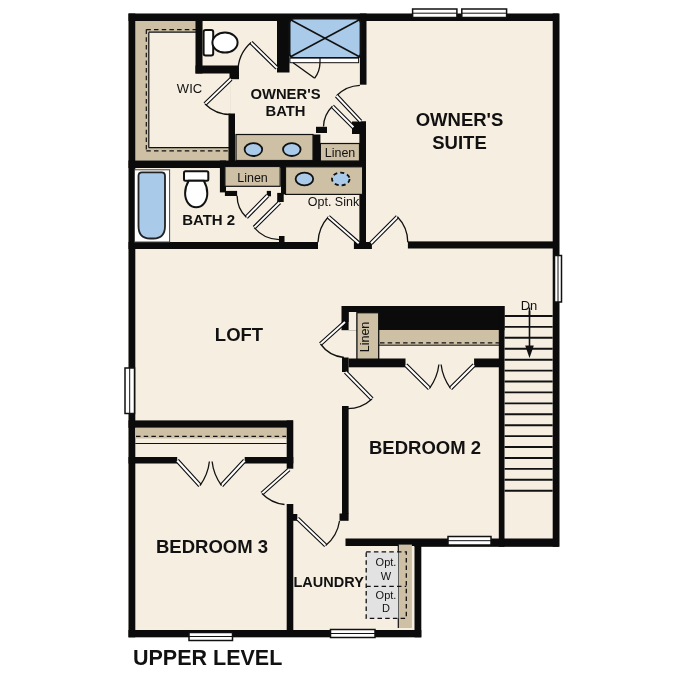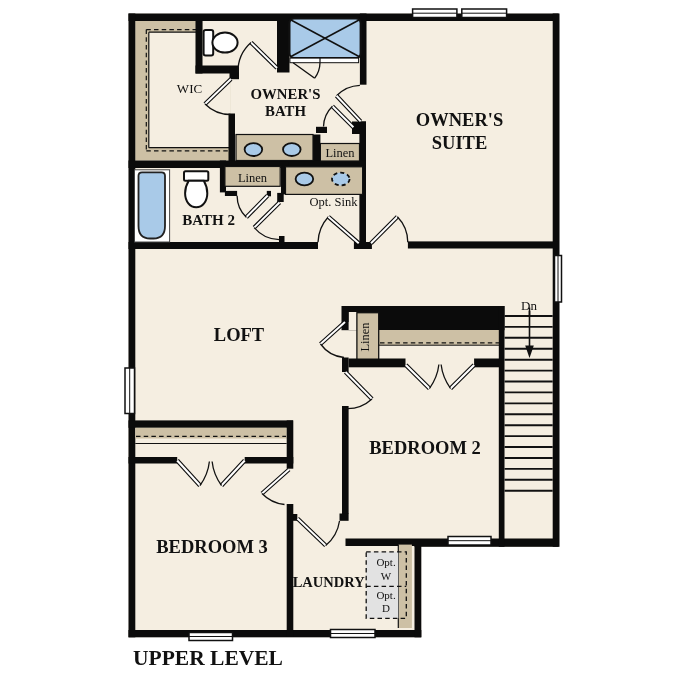--- a/index.html
+++ b/index.html
@@ -1,16 +1,16 @@
 <!DOCTYPE html>
 <html><head>
 <meta charset="utf-8">
 <style>
   html,body{margin:0;padding:0;background:#fff;}
-  .page{width:628px;height:687px;position:relative;background:#22c55e;font-family:Liberation Serif, serif;}
+  .page{width:628px;height:687px;position:relative;background:#22c55e;font-family:Liberation Sans, sans-serif;}
   svg{position:absolute;top:0;left:0;}
   text{fill:#111;}
 </style>
 </head>
 <body>
 <div class="page">
 <svg width="687" height="687" viewBox="0 0 687 687">
 <defs></defs>
 
 <rect x="0" y="0" width="687" height="687" fill="#ffffff"></rect>

